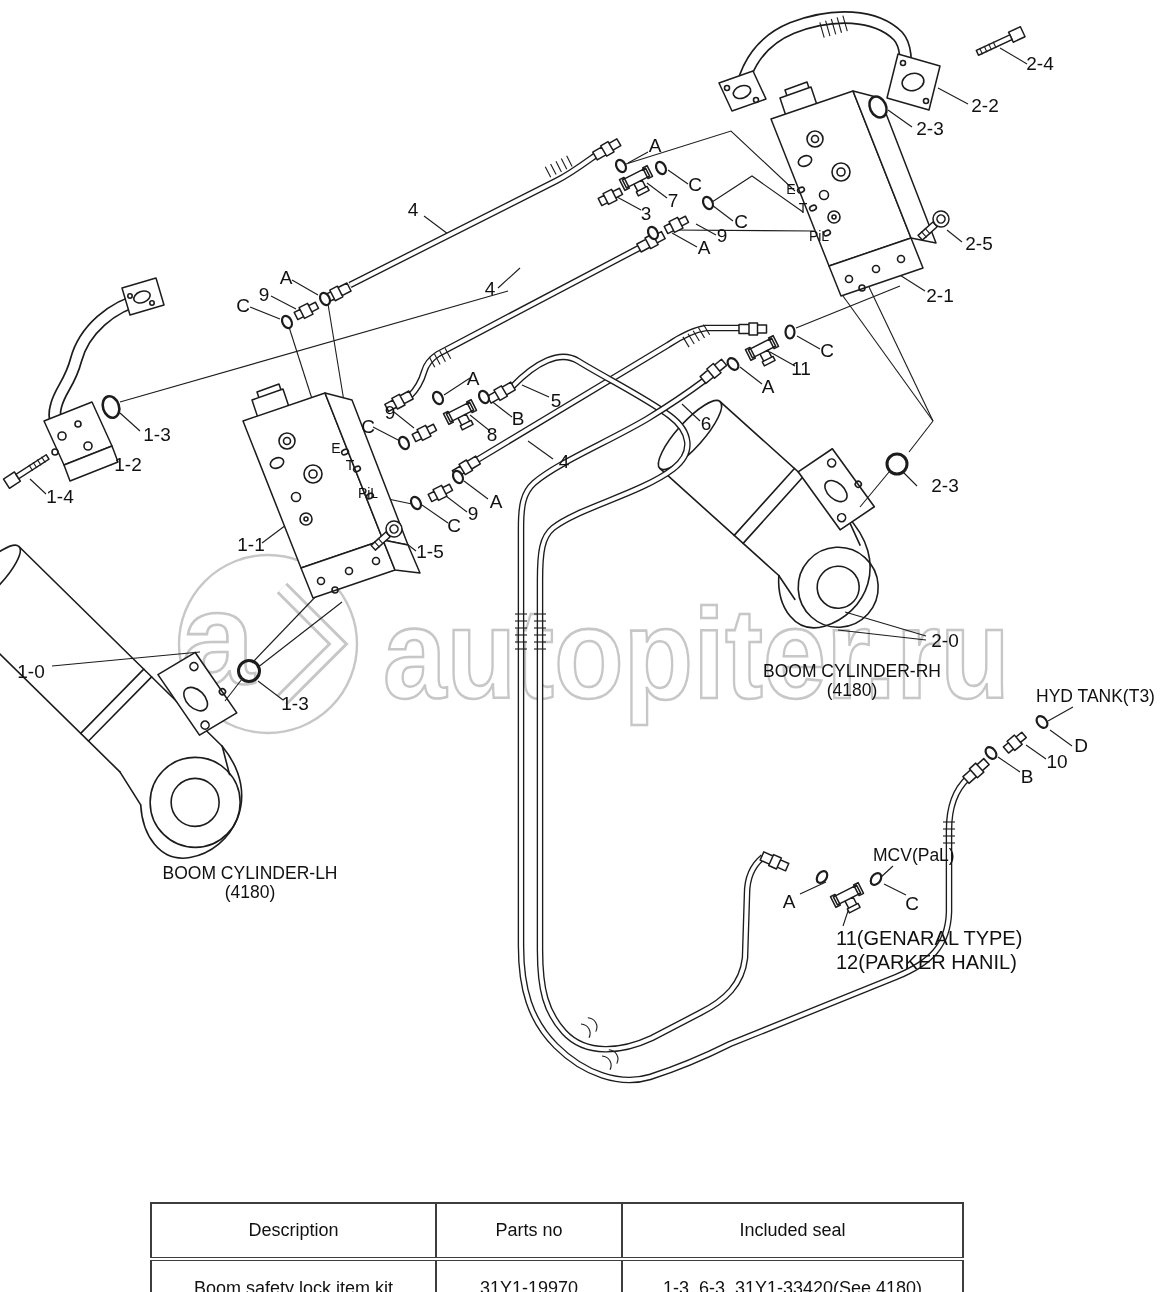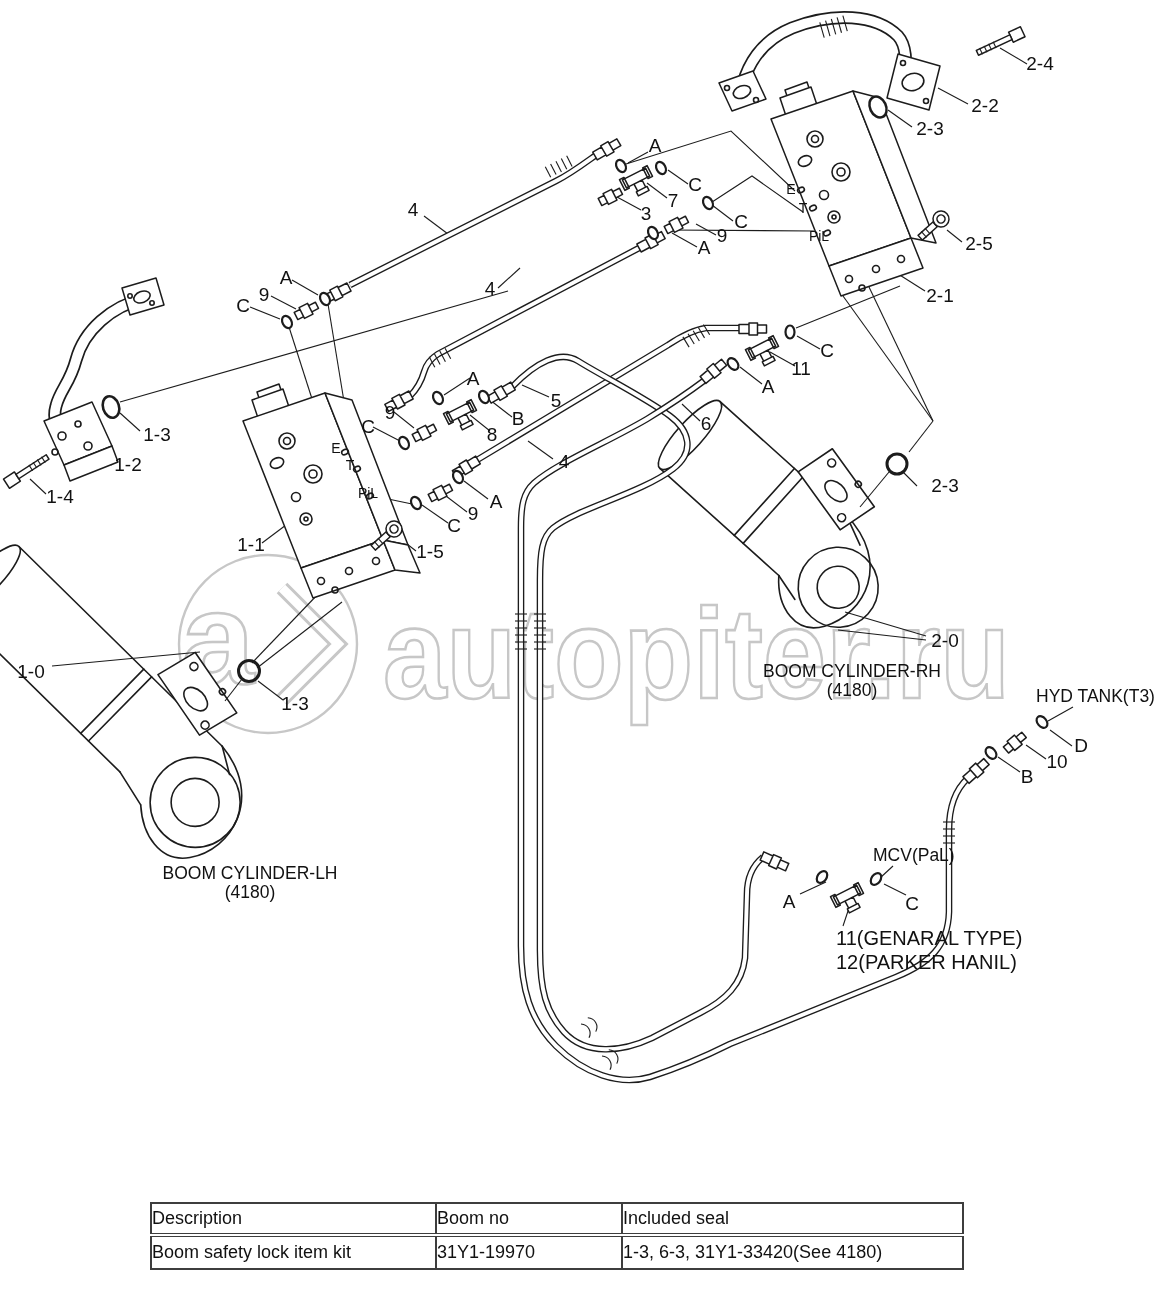--- a/index.html
+++ b/index.html
@@ -21,21 +21,21 @@
   .oring{fill:#fff;stroke:#1c1c1c;stroke-width:2.2;}
   .obig{fill:none;stroke:#1c1c1c;stroke-width:3;}
   .wm{stroke:#c7c7c7;fill:none;stroke-width:2.4;}
   .wm-text{font-weight:bold;font-size:128px;fill:none;stroke:#c7c7c7;stroke-width:2.6px;}
   .wm-a{font-weight:bold;font-size:132px;fill:none;stroke:#c7c7c7;stroke-width:2.6px;}
   .wm-chev-o{stroke:#c7c7c7;stroke-width:15;fill:none;stroke-linejoin:miter;}
   .wm-chev-i{stroke:#fff;stroke-width:9;fill:none;stroke-linejoin:miter;}
   
   .tbl{position:absolute;left:150px;top:1202px;width:812px;}
   .tbl table{width:100%;border-collapse:collapse;table-layout:fixed;font-size:18px;color:#111;}
-  .tbl th,.tbl td{border:2px solid #3d3d3d;text-align:left;font-weight:normal;padding:0;}
+  .tbl th,.tbl td{border:2px solid #3d3d3d;text-align:center;font-weight:normal;padding:12px;}
   .tbl th{height:29px;border-bottom:4px double #3d3d3d;}
   .tbl td{height:31px;}
 </style>
 </head>
 <body>
 
 <div id="page">
 <svg width="1162" height="1292" viewBox="0 0 1162 1292">
 
   <g>
@@ -499,21 +499,21 @@
 <div class="tbl">
   <table>
     <colgroup>
           <col style="width:285px">
           <col style="width:186px">
           <col style="width:341px">
         </colgroup>
     <thead>
       <tr>
         <th>Description</th>
-        <th>Boom no</th>
+        <th>Parts no</th>
         <th>Included seal</th>
       </tr>
     </thead>
     <tbody>
       <tr>
         <td>Boom safety lock item kit</td>
         <td>31Y1-19970</td>
         <td>1-3, 6-3, 31Y1-33420(See 4180)</td>
       </tr>
     </tbody>

